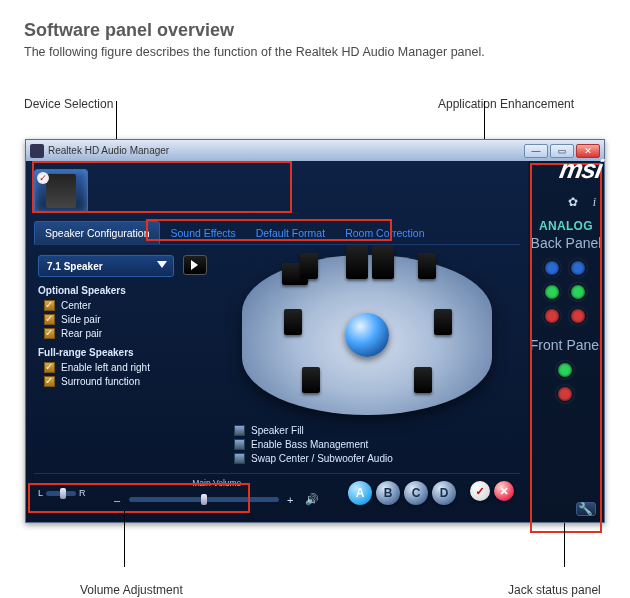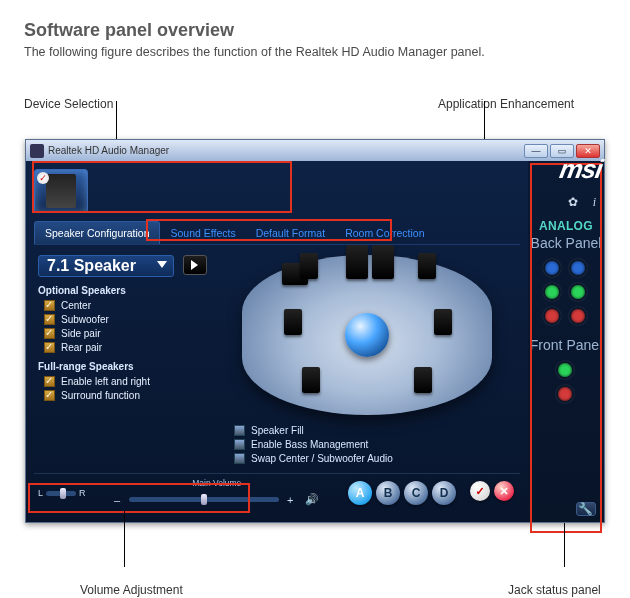--- a/index.html
+++ b/index.html
@@ -23,21 +23,21 @@
   .device-item::before { content: ""; width: 30px; height: 34px; background: linear-gradient(#222,#444); border-radius: 2px; }
   .device-item .check { position: absolute; top: 2px; left: 2px; width: 12px; height: 12px; background: radial-gradient(#fff,#ddd); border-radius: 50%; font-size: 9px; color: #c00; line-height: 12px; text-align: center; }
   .brand { position: absolute; top: 12px; right: -4px; }
   .brand-row { display:flex; align-items:center; gap:6px; padding:2px 6px 0 0; justify-content:flex-end; }
   .msi { font-family: Arial Black, Arial; font-weight: 900; font-style: italic; color: #fff; font-size: 26px; letter-spacing: -1px; transform: skewX(-10deg); display: inline-block; }
   .tabs { display: flex; align-items: flex-end; height: 26px; border-bottom: 1px solid #1b3b70; margin-top: 4px; }
   .tab { padding: 5px 10px; font-size: 10.5px; color: #3d90ff; cursor: pointer; }
   .tab.active { background: linear-gradient(#234a85,#163562); border: 1px solid #2b5aa0; border-bottom: none; border-radius: 3px 3px 0 0; color: #fff; font-weight: normal; }
   .content { padding: 10px 4px 6px 4px; display: flex; }
   .col-left { width: 180px; font-size: 10px; color: #e8f0ff; }
-  .dropdown { width: 136px; height: 22px; background: linear-gradient(#1b4280,#0f2c5b); border: 1px solid #2a5ea8; border-radius: 3px; display: inline-flex; align-items: center; padding: 0 8px; font-weight: bold; font-size: 16px; color: #fff; position: relative; }
+  .dropdown { width: 136px; height: 22px; background: linear-gradient(#1b4280,#0f2c5b); border: 1px solid #2a5ea8; border-radius: 3px; display: inline-flex; align-items: center; padding: 0 8px; font-weight: bold; font-size: 10px; color: #fff; position: relative; }
   .dropdown .chev { position: absolute; right: 6px; top: 5px; width: 0; height: 0; border-left: 5px solid transparent; border-right: 5px solid transparent; border-top: 7px solid #fff; }
   .playbtn { width: 24px; height: 20px; background: linear-gradient(#1e1e1e,#000); border: 1px solid #555; border-radius: 3px; display: inline-flex; align-items: center; justify-content: center; margin-left: 6px; vertical-align: top; }
   .playbtn::before { content: ""; border-left: 7px solid #fff; border-top: 5px solid transparent; border-bottom: 5px solid transparent; }
   .section-title { font-weight: bold; margin: 8px 0 4px; font-size: 10px; color:#d9e8ff; }
   .chk { display: flex; align-items: flex-end; margin: 3px 0 3px 6px; }
   .chk .box { width: 11px; height: 11px; background: linear-gradient(#d7a844,#a3711a); border: 1px solid #7a5512; margin-right: 6px; position: relative; }
   .chk .box::after { content: "✓"; position: absolute; top: -2px; left: 0; font-size: 10px; color: #fff6e0; }
   .chk.plain .box { background: linear-gradient(#88a8d8,#456); border-color: #245; }
   .chk.plain .box::after { content: ""; }
   .col-right { flex: 1; position: relative; }
@@ -124,24 +124,20 @@
               </div>
               <div class="playbtn"></div>
             </div>
             <div class="section-title">Optional Speakers</div>
             <div class="chk">
                 <span class="box"></span>
                 <span>Center</span>
               </div>
             <div class="chk">
                 <span class="box"></span>
-                <span>Subwoofer</span>
-              </div>
-            <div class="chk">
-                <span class="box"></span>
                 <span>Side pair</span>
               </div>
             <div class="chk">
                 <span class="box"></span>
                 <span>Rear pair</span>
               </div>
             <div class="section-title">Full-range Speakers</div>
             <div class="chk">
                 <span class="box"></span>
                 <span>Enable left and right</span>

